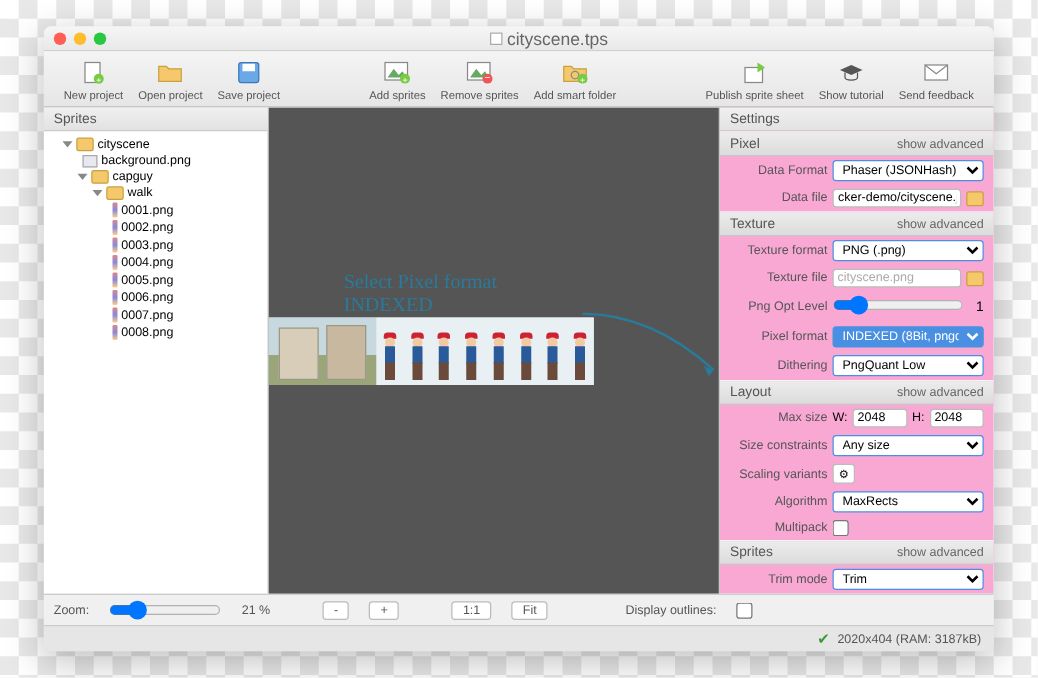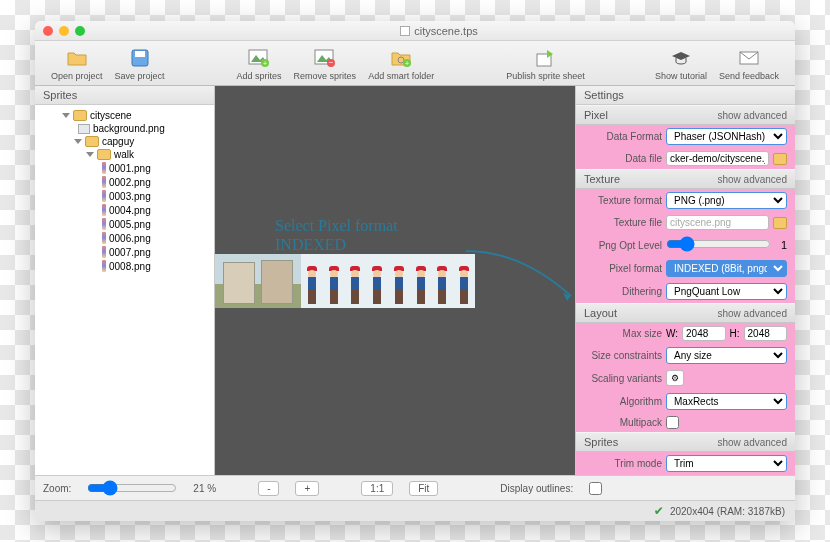--- a/index.html
+++ b/index.html
@@ -19,37 +19,37 @@
   overflow: hidden;
 }
 .titlebar {
   height: 20px; display: flex; align-items: center;
   padding: 0 8px; gap: 6px;
   background: linear-gradient(#f6f6f6,#e8e8e8);
   border-bottom: 1px solid #d0d0d0;
 }
 .tdot { width:10px; height:10px; border-radius:50%; }
 .tdot.r{background:#ff5f57;} .tdot.y{background:#ffbd2e;} .tdot.g{background:#28c940;}
-.titlebar .title { flex:1; text-align:right; color:#666; font-size:11px; display:flex; align-items:center; justify-content:center; gap:4px;}
+.titlebar .title { flex:1; text-align:right; color:#666; font-size:14px; display:flex; align-items:center; justify-content:center; gap:4px;}
 .titlebar .tpicon{width:10px;height:10px;background:#fff;border:1px solid #aaa;}
 .toolbar {
   display:flex; align-items:flex-start; padding:6px 10px 4px;
   background: linear-gradient(#f4f4f4,#e6e6e6);
   border-bottom: 1px solid #bcbcbc;
 }
 .tbgroup{display:flex;gap:0;}
 .tbitem{display:flex;flex-direction:column;align-items:center;gap:2px;padding:0 6px;cursor:pointer;}
 .tbitem .ic{width:26px;height:22px;display:flex;align-items:center;justify-content:center;}
 .tbitem .lbl{font-size:9px;color:#555;white-space:nowrap;}
 .tbspacer{flex:1;}
 .content{flex:1;display:flex;overflow:hidden;}
 
 .left{width:180px;display:flex;flex-direction:column;border-right:1px solid #c8c8c8;background:#fff;}
 .panelhdr{background:linear-gradient(#f0f0f0,#e2e2e2);padding:3px 8px;font-size:11px;color:#555;border-bottom:1px solid #ccc;}
-.tree{flex:1;overflow:auto;font-size:10px;padding:4px 16px;}
+.tree{flex:1;overflow:auto;font-size:10px;padding:4px 4px;}
 .treerow{display:flex;align-items:center;gap:3px;padding:1px 4px;white-space:nowrap;}
 .indent{display:inline-block;}
 .twist{width:0;height:0;border-left:4px solid transparent;border-right:4px solid transparent;border-top:5px solid #888;display:inline-block;}
 .foldericon{width:14px;height:11px;background:#f5c96b;border:1px solid #c9a040;border-radius:2px;}
 .fileicon{width:4px;height:12px;background:linear-gradient(#d88,#88d,#fc8);border-radius:1px;}
 .pngicon{width:12px;height:10px;background:#e8e8f0;border:1px solid #aaa;}
 
 .center{flex:1;background:#555;position:relative;display:flex;align-items:center;}
 .spriteprev{width:260px;height:54px;background:#d8e4e8;display:flex;}
 .house{width:86px;height:54px;position:relative;background:linear-gradient(#c7d8de 55%,#9aa67a 55%);}
@@ -94,20 +94,30 @@
     <div class="tdot y"></div>
     <div class="tdot g"></div>
     <div class="title">
       <span class="tpicon"></span>
       <span>cityscene.tps</span>
     </div>
   </div>
 
   <div class="toolbar">
     <div class="tbgroup">
+      <div class="tbitem">
+        <div class="ic">
+            <svg width="20" height="20">
+              <rect x="3" y="2" width="12" height="16" fill="#fff" stroke="#888"></rect>
+              <circle cx="14" cy="15" r="4" fill="#7c4"></circle>
+              <text x="14" y="18" font-size="7" text-anchor="middle" fill="#fff">+</text>
+            </svg>
+          </div>
+        <div class="lbl">New project</div>
+      </div>
       <div class="tbitem">
         <div class="ic">
             <svg width="22" height="18">
               <path d="M2 4h6l2 2h10v10H2z" fill="#f5c96b" stroke="#c9a040"></path>
             </svg>
           </div>
         <div class="lbl">Open project</div>
       </div>
       <div class="tbitem">
         <div class="ic">

